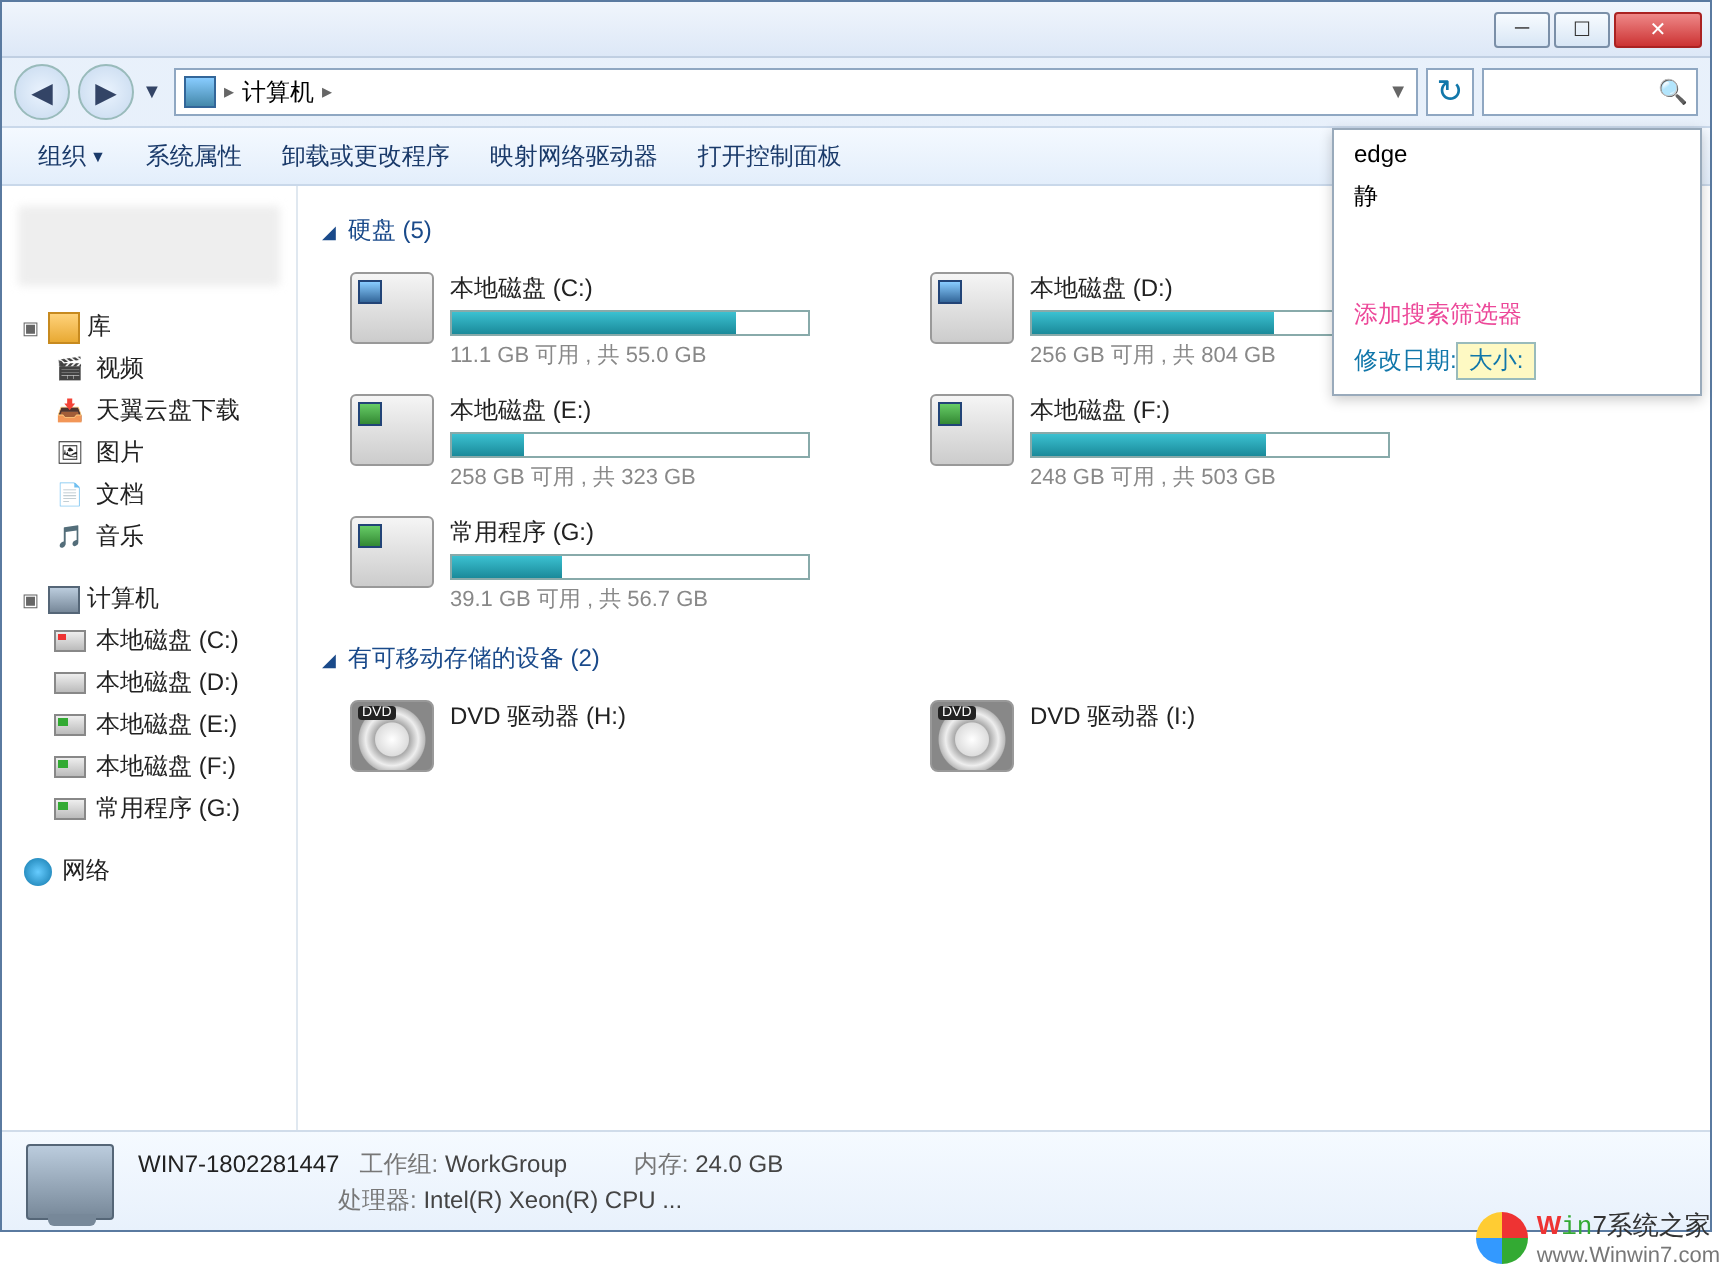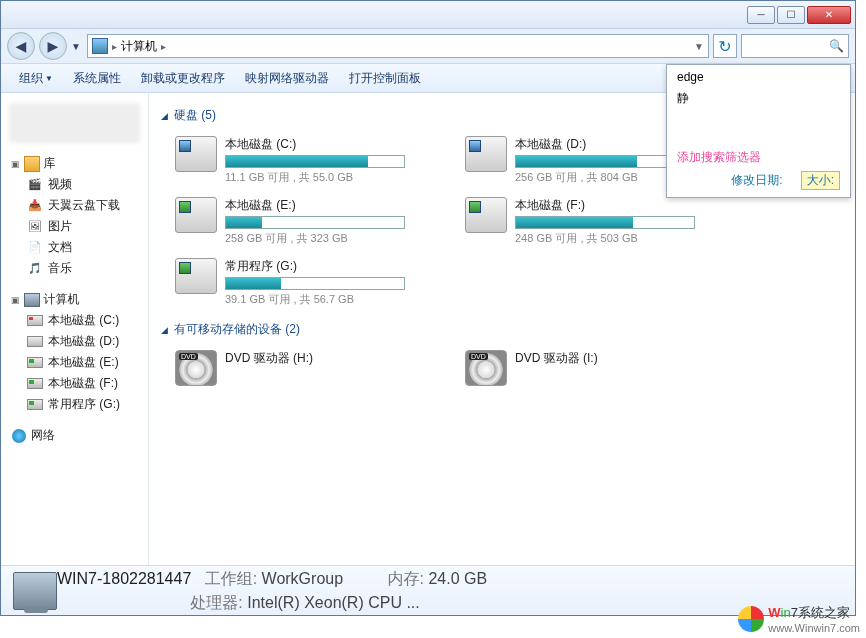--- a/index.html
+++ b/index.html
@@ -46,40 +46,40 @@
 .drive-icon::before { content:""; position:absolute; left:3px; top:3px; width:10px; height:10px; background:linear-gradient(#8cf,#369); border:1px solid #247;}
 .drive-icon.green::before { background:linear-gradient(#6c6,#383);}
 .drive-icon.dvd { background:radial-gradient(circle at 50% 55%, #fff 0%, #ddd 30%, #aaa 32%, #eee 48%, #bbb 60%, #888 62%); border-radius:4px;}
 .drive-icon.dvd::before { display:none;}
 .drive-icon.dvd::after { content:"DVD"; position:absolute; left:3px; top:2px; font-size:7px; background:#222; color:#fff; padding:0 2px; border-radius:2px;}
 .drive-info { flex:1;}
 .drive-label { color:#222; margin-bottom:2px;}
 .drive-bar { width:180px; height:13px; border:1px solid #8aa; background:#fff; margin:2px 0; position:relative;}
 .drive-fill { height:100%; background:linear-gradient(#3bc1d1,#1a8a9a);}
 .drive-sub { color:#888; font-size:11px;}
-.statusbar { height:50px; border-top:1px solid #d0dcea; background:linear-gradient(#f5faff,#e8f1fc); display:flex; align-items:center; padding:0 12px; font-size:16px; }
+.statusbar { height:50px; border-top:1px solid #d0dcea; background:linear-gradient(#f5faff,#e8f1fc); display:flex; align-items:center; padding:0 12px; font-size:12px; gap:12px;}
 .status-icon { width:44px; height:38px; background:linear-gradient(#bcd,#789); border:1px solid #567; border-radius:2px; position:relative;}
 .status-icon::after { content:""; position:absolute; bottom:-4px; left:10px; width:24px; height:6px; background:#789; border-radius:0 0 3px 3px;}
 .status-text { color:#444; line-height:1.5;}
 .status-text .name { color:#222; font-weight:500;}
 .status-text .lbl { color:#777;}
 
 .suggest { position:absolute; right:4px; top:63px; width:185px; background:#fff; border:1px solid #9ab; box-shadow:0 2px 6px rgba(0,0,0,0.2); font-size:12px; z-index:50; padding:2px 0;}
 .suggest .s-item { padding:3px 10px; cursor:pointer;}
 .suggest .s-header { padding:4px 10px 2px; color:#ec4899; border-top:0;margin-top:35px;}
-.suggest .s-filters { padding:3px 10px 5px; display:flex; align-items:center; gap:18px;justify-content:flex-end;}
+.suggest .s-filters { padding:3px 10px 5px; display:flex; align-items:center; gap:0;}
 .suggest .s-filt { color:#17a; cursor:pointer;}
 .suggest .s-filt.box { border:1px solid #9bb; padding:0 5px; background:#fef9c3;}
 
 .redarrow { position:absolute; pointer-events:none; z-index:100;}
 
 .watermark { position:absolute; right:6px; bottom:4px; display:flex; align-items:center; gap:4px; font-size:13px; color:#333;}
 .watermark .logo { width:26px; height:26px; border-radius:50%; background:conic-gradient(#e33 0 25%, #3a3 0 50%, #39f 0 75%, #fc3 0); position:relative;}
 .watermark .t1 b { color:#e33;}
-.watermark .t1 span.g { color:#3a3;}
+.watermark .t1 span.g { color:#3a3;font-family:Liberation Mono, monospace;}
 .watermark .url { font-size:11px; color:#777;}
 </style>
 </head>
 <body>
 
 <div class="window">
   <div class="titlebar">
     <div class="winbtns">
       <div class="winbtn">─</div>
       <div class="winbtn">☐</div>

